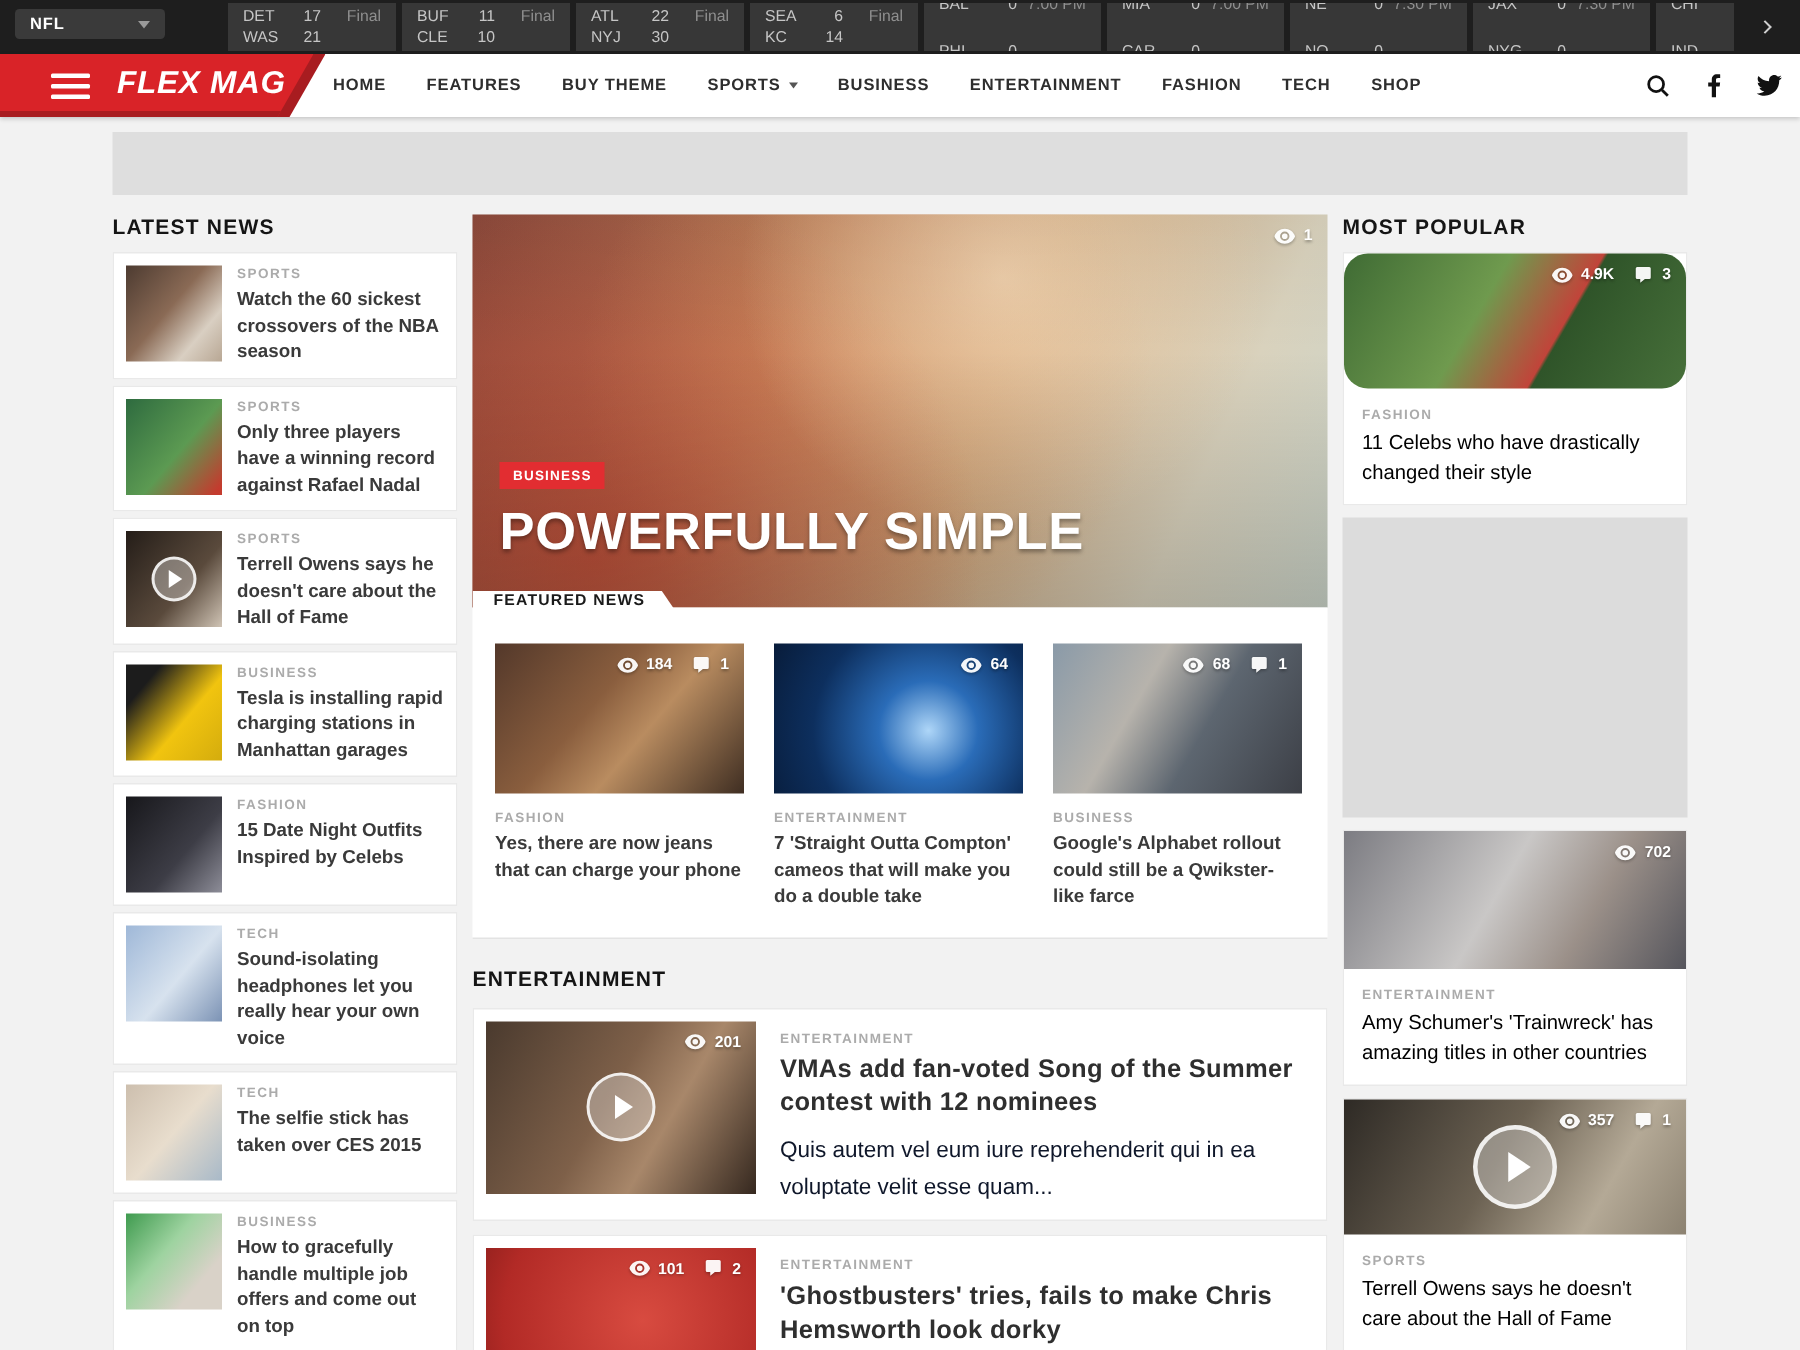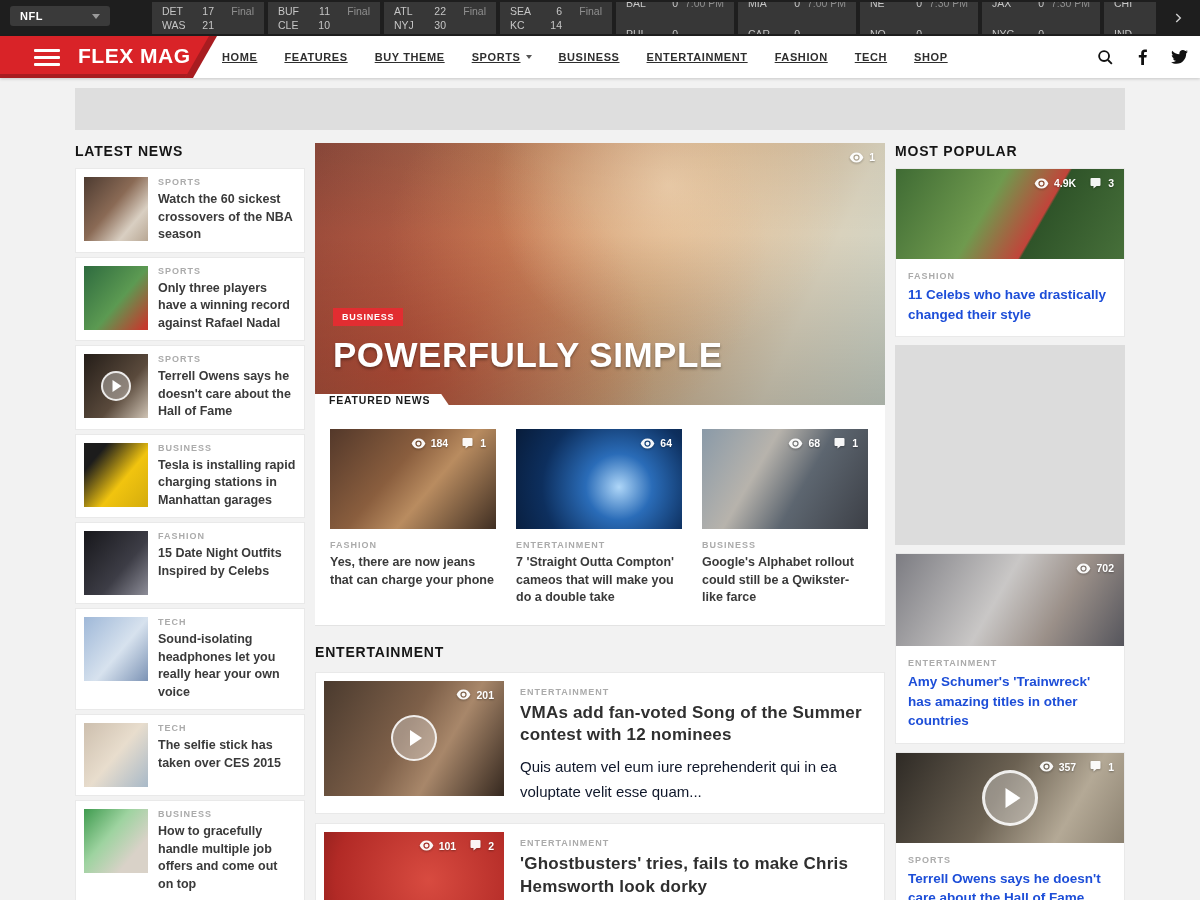--- a/index.html
+++ b/index.html
@@ -29,23 +29,23 @@
   .ticker-next svg { width:14px; height:14px; stroke:#cfcfcf; stroke-width:2.4; fill:none; }
   
   .header { height:42px; background:#fff; position:relative; box-shadow:0 1px 3px rgba(0,0,0,.18); z-index:20; }
   .logo-block-dark { position:absolute; left:0; top:0; width:217px; height:42px; background:#a81c20;
     clip-path:polygon(0 0,100% 0,calc(100% - 24px) 100%,0 100%); }
   .logo-block { position:absolute; left:0; top:0; width:209px; height:42px; background:#d92328;
     clip-path:polygon(0 0,100% 0,calc(100% - 24px) 100%,0 100%);
     box-shadow:inset 0 -4px 0 #a81c20; display:flex; align-items:center; cursor:pointer; }
   .hamburger { margin-left:34px; display:flex; flex-direction:column; gap:4px; cursor:pointer; }
   .hamburger span { display:block; width:26px; height:3px; background:#fff; border-radius:1px; }
-  .logo-text { color:#fff; font-size:21px; font-weight:bold; letter-spacing:.5px; margin-left:18px; margin-top:-3px; }
+  .logo-text { color:#fff; font-size:21px; font-weight:bold; font-style:italic; letter-spacing:.5px; margin-left:18px; margin-top:-3px; }
   .nav { position:absolute; left:222px; top:0; height:42px; display:flex; align-items:center; gap:27px; }
-  .nav-item { font-size:11px; font-weight:bold; letter-spacing:.6px; color:#2e2e2e; cursor:pointer; display:flex; align-items:center; gap:5px; white-space:nowrap;text-decoration:underline; }
+  .nav-item { font-size:11px; font-weight:bold; letter-spacing:.6px; color:#2e2e2e; cursor:pointer; display:flex; align-items:center; gap:5px; white-space:nowrap; }
   .nav-item .tri { width:0;height:0;border-left:3.5px solid transparent;border-right:3.5px solid transparent;border-top:4px solid #555; }
   .header-icons { position:absolute; right:8px; top:0; height:42px; display:flex; align-items:center; gap:24px; padding-right:4px; }
   .hicon { cursor:pointer; display:flex; align-items:center; }
   .hicon svg { display:block; }
   
   .ad-banner { position:absolute; left:75px; top:88px; width:1050px; height:42px; background:#dedede; }
   
   .content { position:absolute; left:75px; top:143px; width:1050px; display:flex; gap:10px; }
   .col-left { width:230px; flex:0 0 230px; }
   .col-main { width:570px; flex:0 0 570px; }
@@ -108,25 +108,25 @@
   .ent-article { background:#fff; border:1px solid #e9e9e9; padding:8px; display:flex; gap:16px; margin-bottom:9px; cursor:pointer; }
   .eimg { position:relative; width:180px; height:115px; flex:0 0 180px; }
   .ei1{background:linear-gradient(120deg,#4a3a2e,#7e6049 45%,#a8876a 65%,#35281f);}
   .ei2{background:radial-gradient(circle at 58% 42%, #d84b40, #b22a26 75%, #8f1f1c);}
   .ent-body { padding-top:6px; }
   .ent-title { font-size:17px; font-weight:bold; color:#2f2f2f; line-height:1.35; margin:5px 0 8px; letter-spacing:.2px; }
   .excerpt { font-size:15px; color:#0f172a; line-height:1.65; }
   
   .mp-card { background:#fff; border:1px solid #e9e9e9; margin-bottom:8px; cursor:pointer; }
   .mimg { position:relative; height:90px; }
-  .mi1{background:linear-gradient(120deg,#3f6b34,#6f9a4e 40%,#c1443a 62%,#2f5429 63%,#47703a);}
+  .mi1{background:linear-gradient(120deg,#3f6b34,#6f9a4e 40%,#c1443a 62%,#2f5429 63%,#47703a);border-radius:16px;}
   .mi2{background:linear-gradient(120deg,#7c7c82,#c9c7c6 45%,#9b9089 70%,#55555c);}
   .mi3{background:linear-gradient(120deg,#2e2a25,#6b6152 45%,#b4a996 75%,#8c8271);}
   .mp-body { padding:12px; }
-  .mp-title { font-size:13.5px; font-weight:bold; color:#1d4ed8; line-height:1.45; }
+  .mp-title { font-size:13.5px; font-weight:normal; color:#000000; line-height:1.45; }
   .ad-box { height:200px; background:#dcdcdc; margin:4px 0 8px; }
 </style>
 </head>
 <body>
 
 <div class="ticker">
   <div class="league-select">
     <span class="lbl">NFL</span>
     <span class="tri-down"></span>
   </div>

